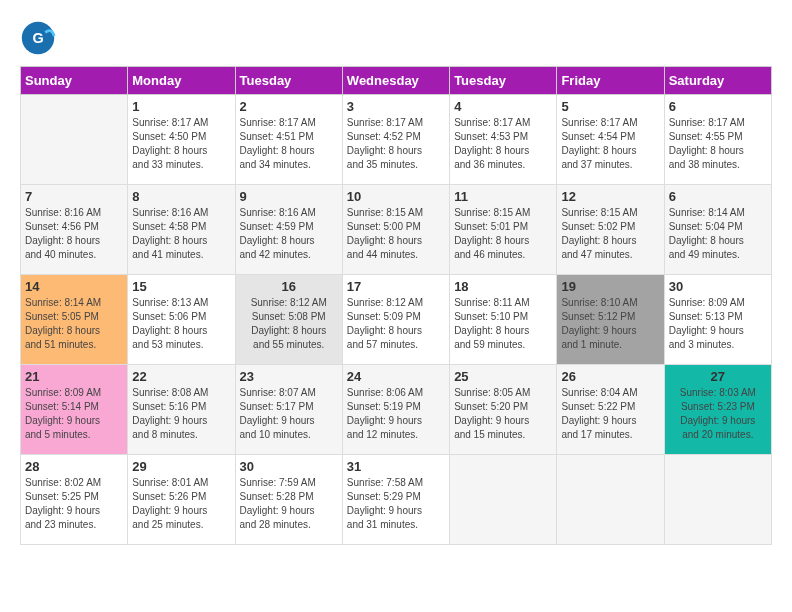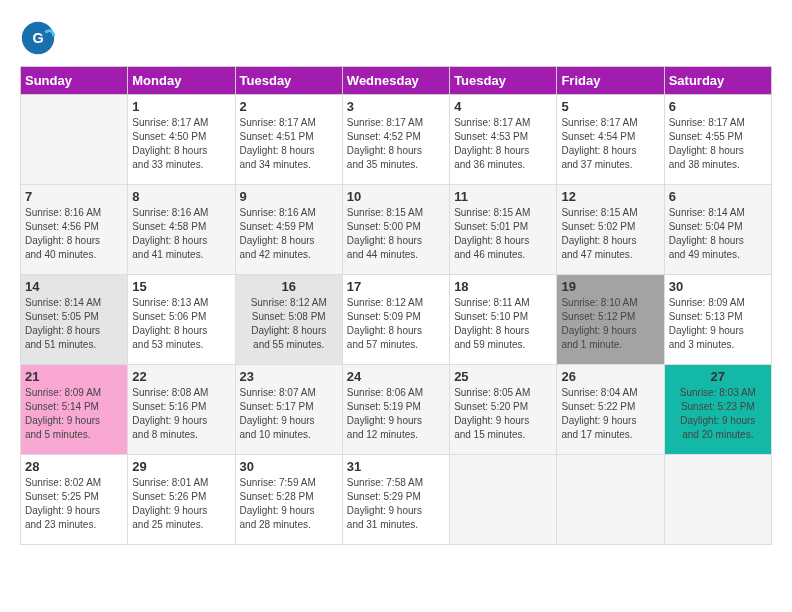--- a/index.html
+++ b/index.html
@@ -166,21 +166,21 @@
         <td style="background-color: rgb(245, 245, 245);">
           <div class="day-number">12</div>
           <div class="day-info">Sunrise: 8:15 AM<br>Sunset: 5:02 PM<br>Daylight: 8 hours<br>and 47 minutes.</div>
         </td>
         <td style="background-color: rgb(245, 245, 245);">
           <div class="day-number">6</div>
           <div class="day-info">Sunrise: 8:14 AM<br>Sunset: 5:04 PM<br>Daylight: 8 hours<br>and 49 minutes.</div>
         </td>
       </tr>
       <tr>
-        <td style="background-color: #e5e5e5;">
+        <td style="background-color: #fdba74;">
           <div class="day-number">14</div>
           <div class="day-info">Sunrise: 8:14 AM<br>Sunset: 5:05 PM<br>Daylight: 8 hours<br>and 51 minutes.</div>
         </td>
         <td style="background-color: rgb(255, 255, 255);">
           <div class="day-number">15</div>
           <div class="day-info">Sunrise: 8:13 AM<br>Sunset: 5:06 PM<br>Daylight: 8 hours<br>and 53 minutes.</div>
         </td>
         <td style="background-color: #e5e5e5; text-align: center;">
           <div class="day-number">16</div>
           <div class="day-info">Sunrise: 8:12 AM<br>Sunset: 5:08 PM<br>Daylight: 8 hours<br>and 55 minutes.</div>

